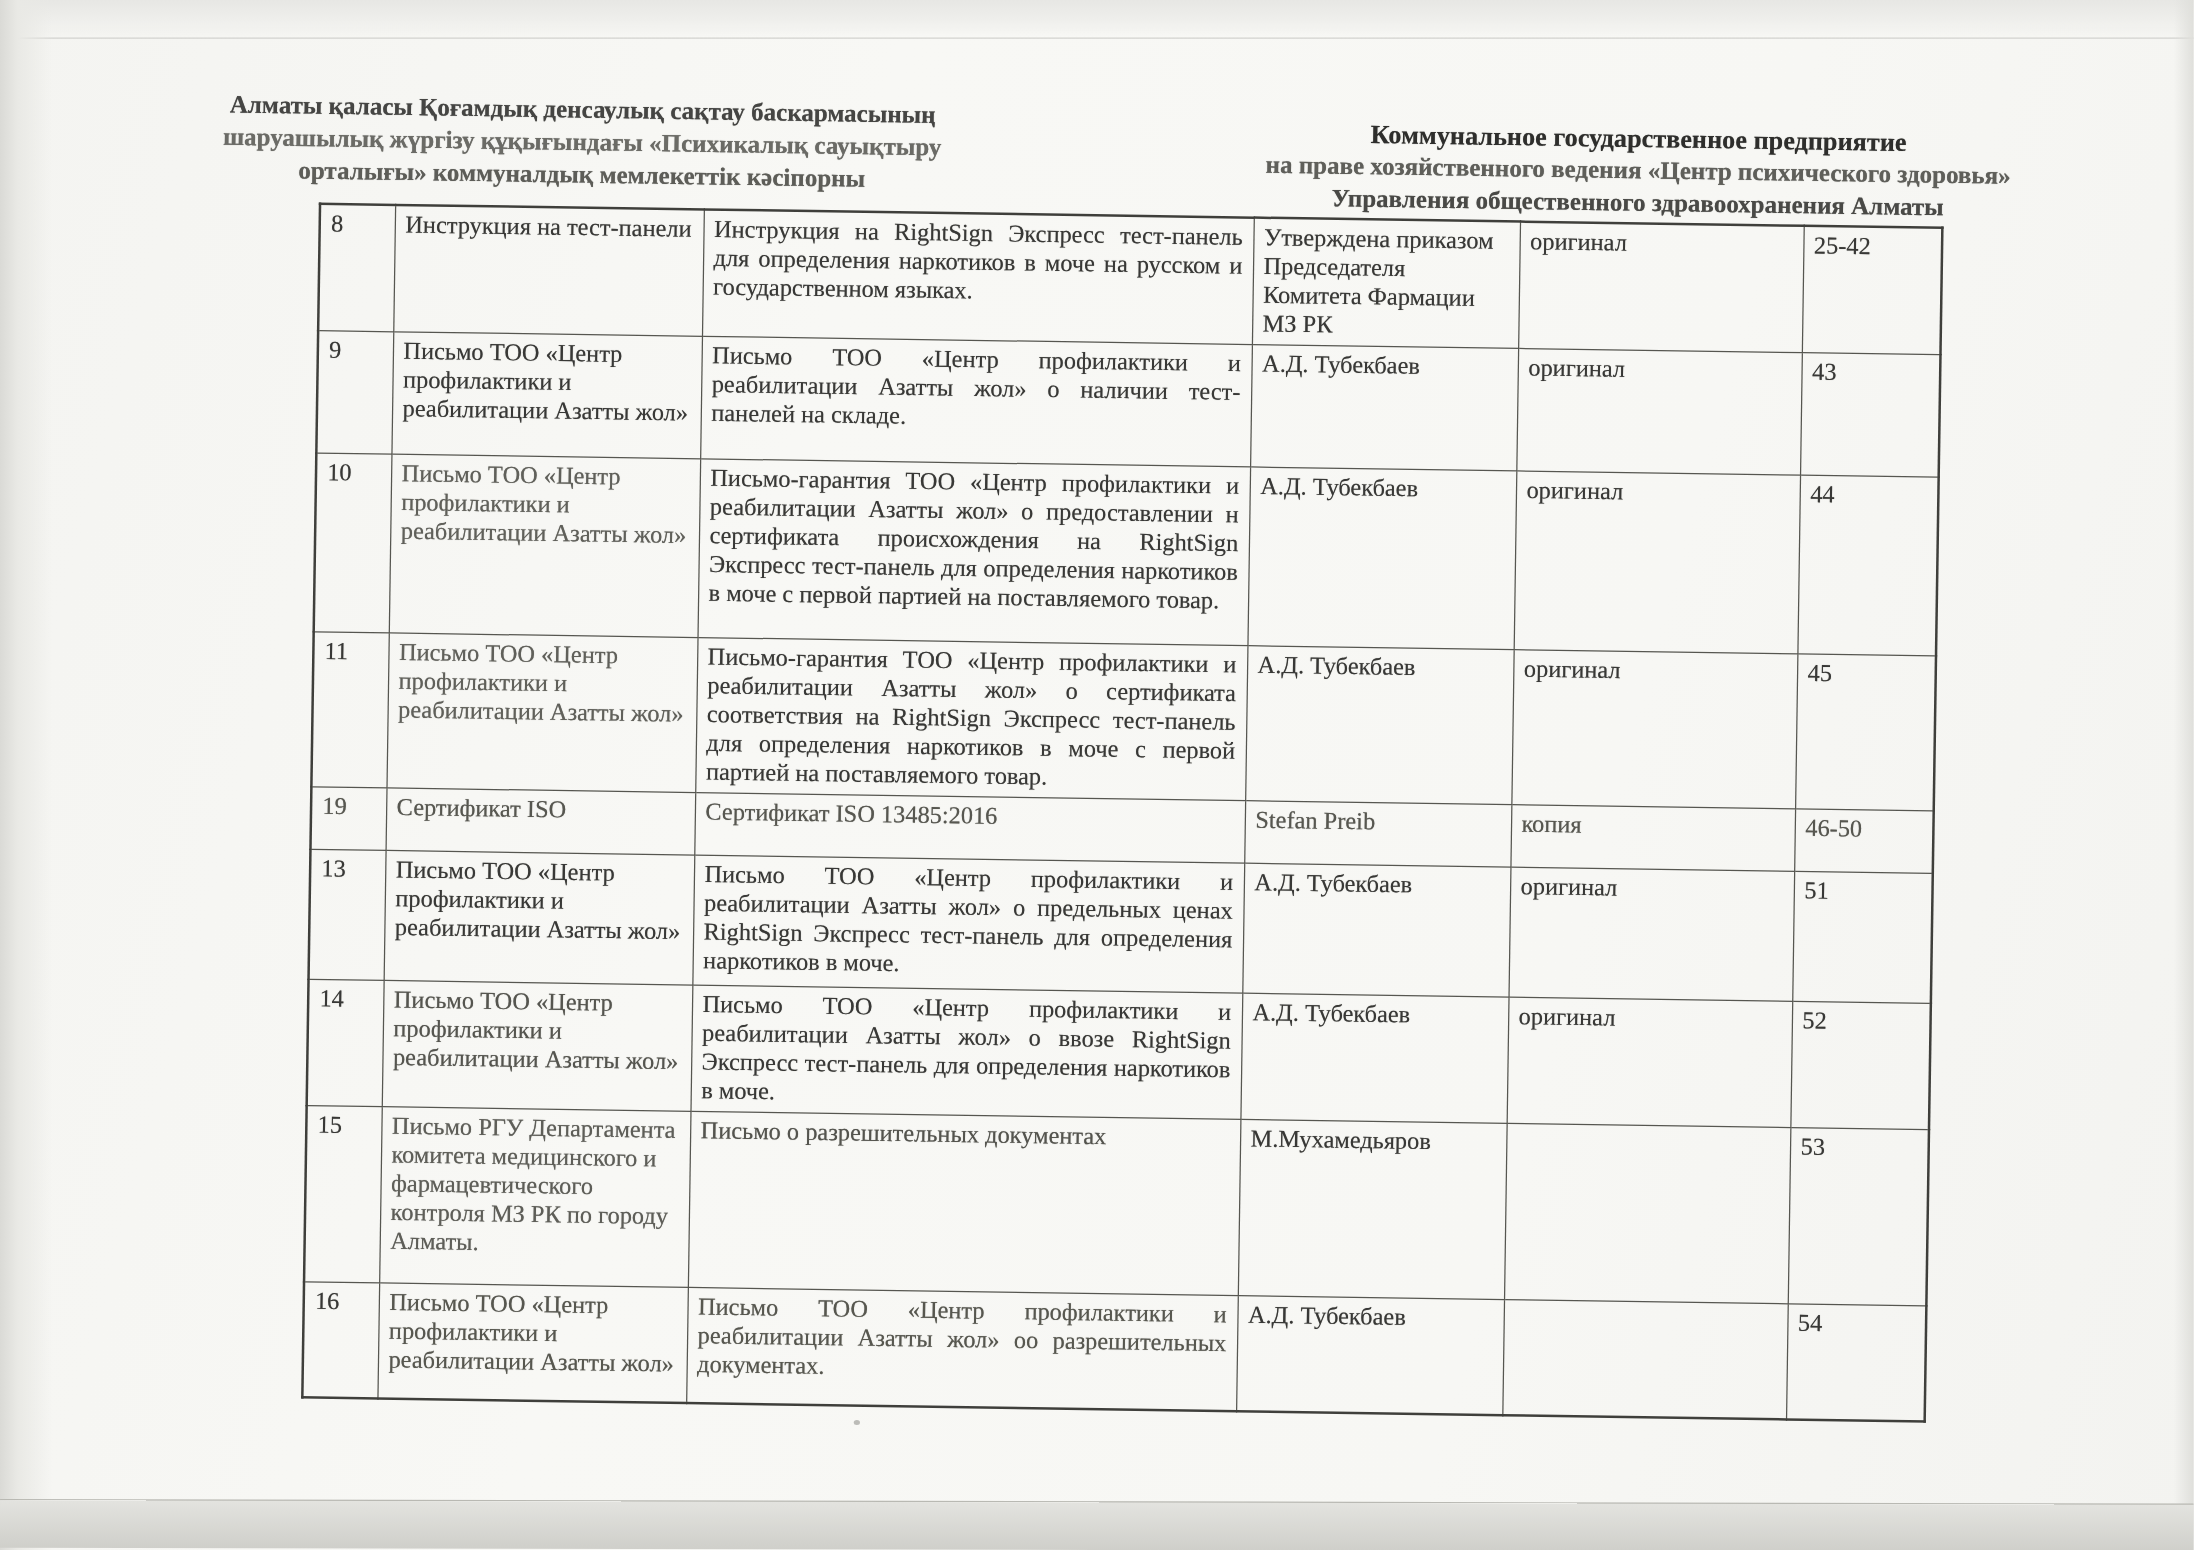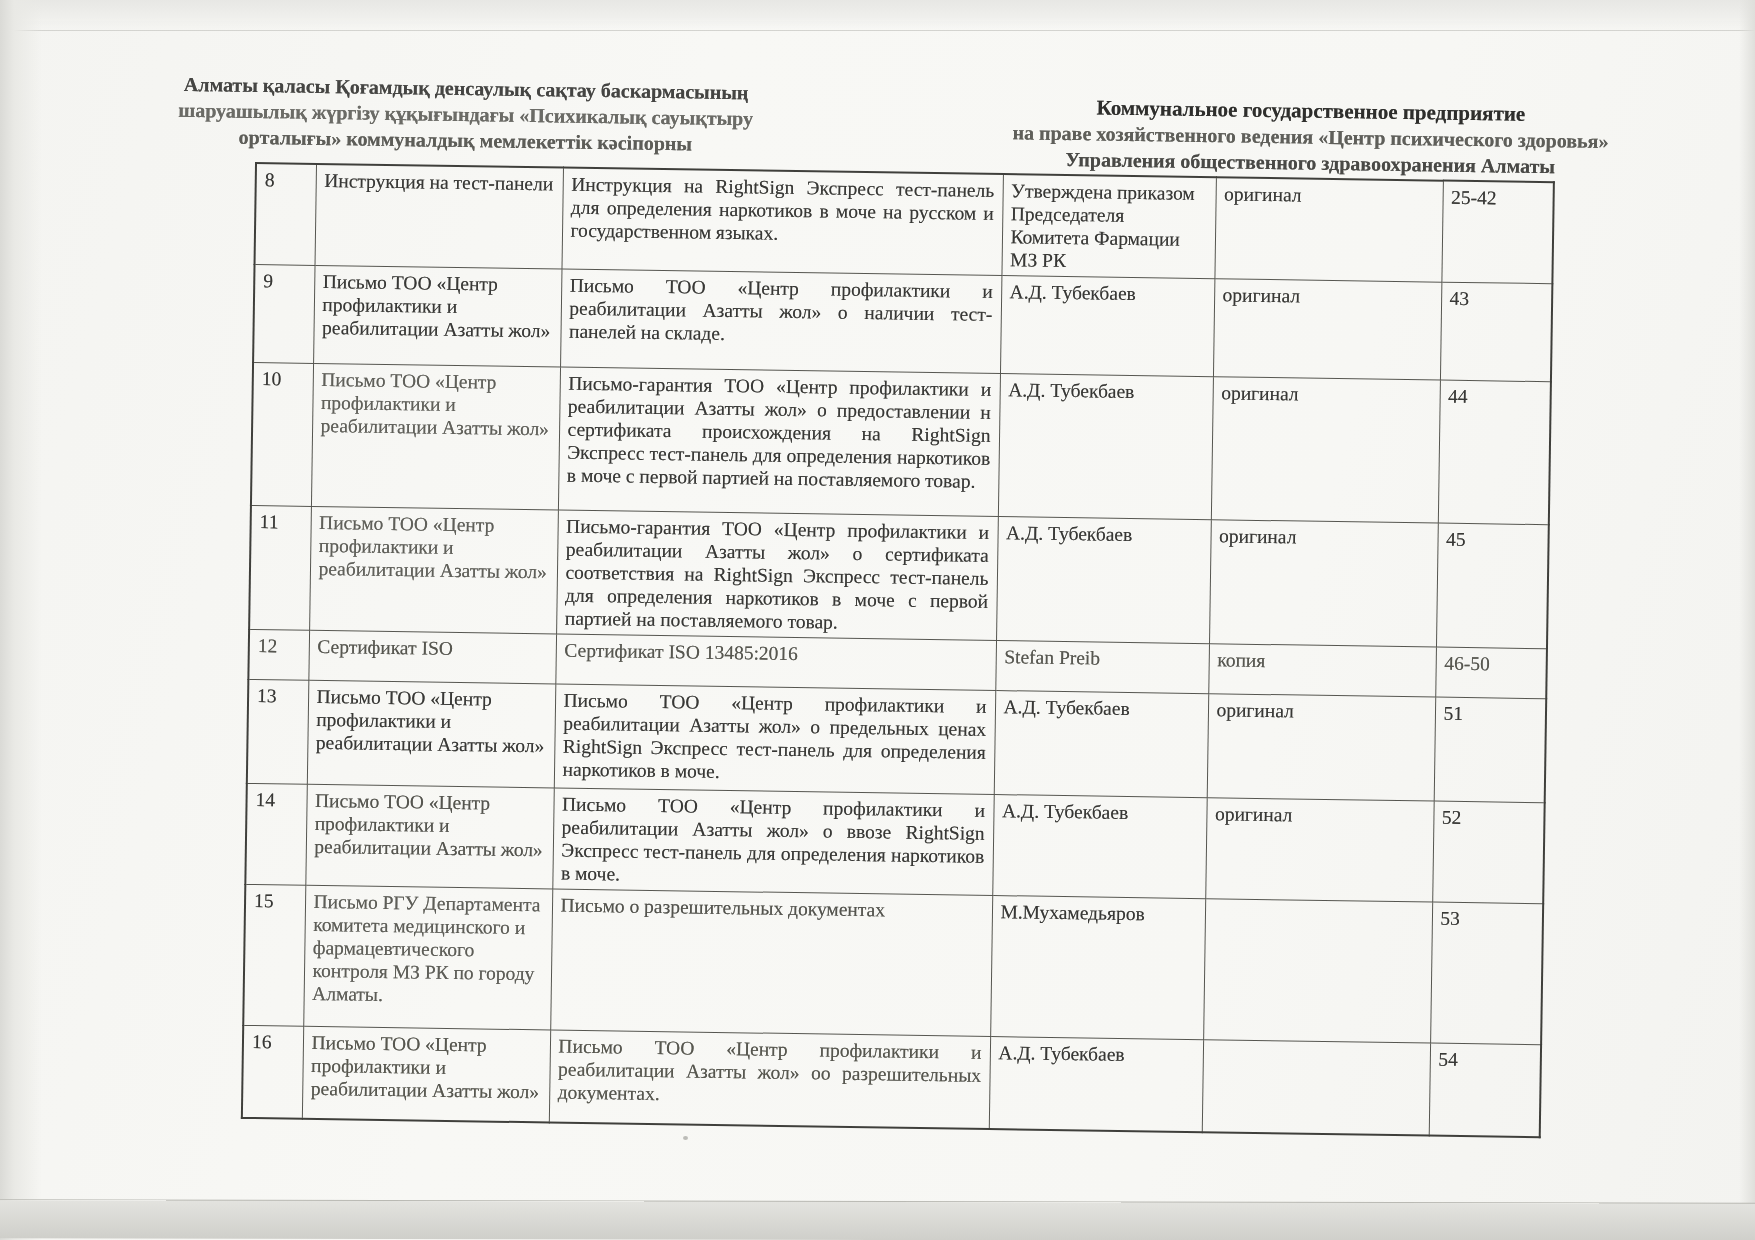--- a/index.html
+++ b/index.html
@@ -121,21 +121,21 @@
         </tr>
         <tr class="r3">
           <td class="c-num">11</td>
           <td class="c-name">Письмо ТОО «Центр профилактики и реабилитации Азатты жол»</td>
           <td class="c-desc">Письмо-гарантия ТОО «Центр профилактики и реабилитации Азатты жол» о сертификата соответствия на RightSign Экспресс тест-панель для определения  наркотиков в моче с первой партией на поставляемого товар.</td>
           <td class="c-auth">А.Д. Тубекбаев</td>
           <td class="c-form">оригинал</td>
           <td class="c-pages">45</td>
         </tr>
         <tr class="r4">
-          <td class="c-num">12</td>
+          <td class="c-num">19</td>
           <td class="c-name">Сертификат ISO</td>
           <td class="c-desc">Сертификат ISO 13485:2016</td>
           <td class="c-auth">Stefan Preib</td>
           <td class="c-form">копия</td>
           <td class="c-pages">46-50</td>
         </tr>
         <tr class="r5">
           <td class="c-num">13</td>
           <td class="c-name">Письмо ТОО «Центр профилактики и реабилитации Азатты жол»</td>
           <td class="c-desc">Письмо ТОО «Центр профилактики и реабилитации Азатты жол» о предельных ценах RightSign Экспресс тест-панель для определения  наркотиков в моче.</td>

